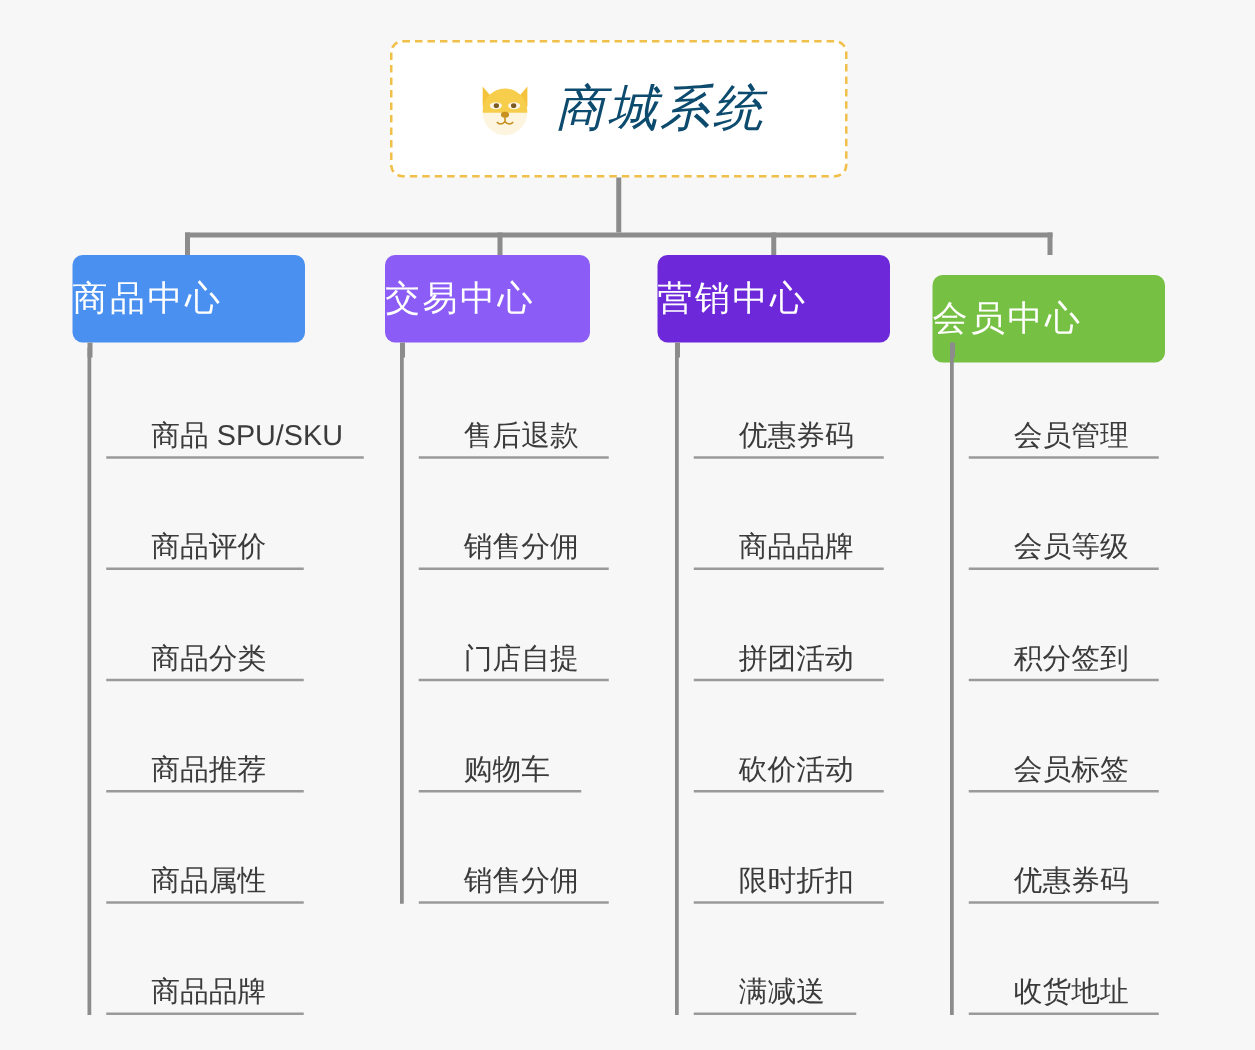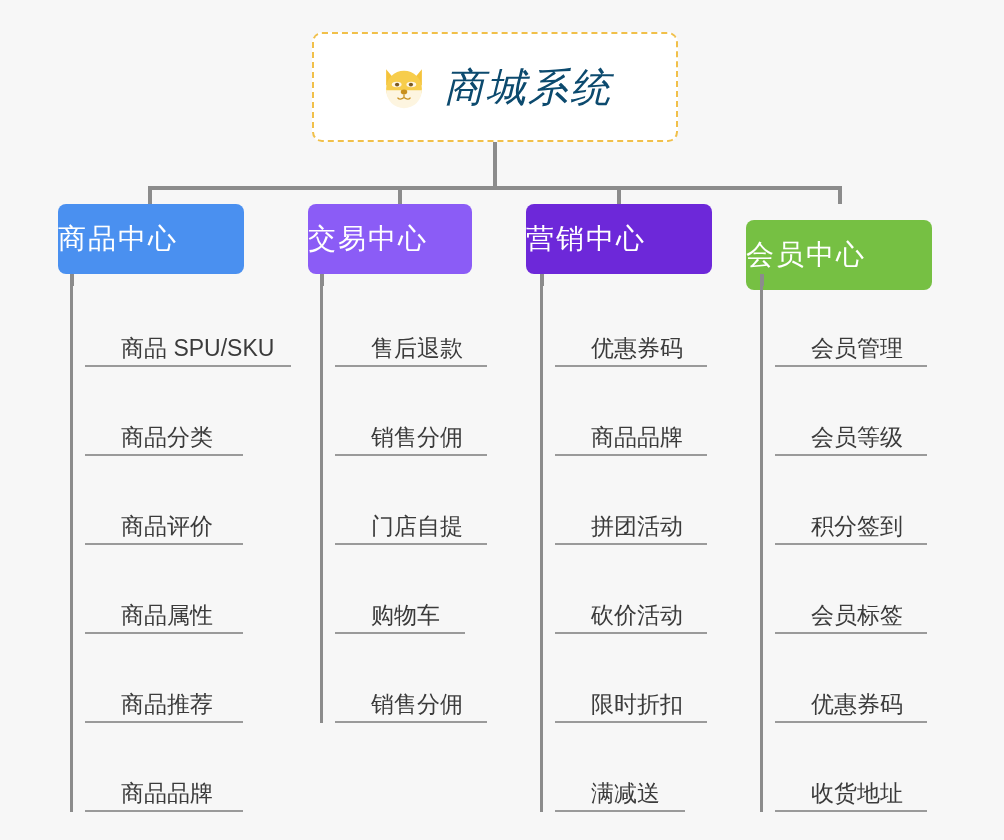--- a/index.html
+++ b/index.html
@@ -150,33 +150,33 @@
   <div class="conn conn-v" style="left: 320px; top: 274px; height: 12px; background: rgb(140, 140, 140);"></div>
   <div class="conn conn-v" style="left: 540px; top: 274px; height: 12px; background: rgb(140, 140, 140);"></div>
   <div class="conn conn-v" style="left: 760px; top: 274px; height: 12px; background: rgb(140, 140, 140);"></div>
 
   <div class="leaf-col" style="left: 70px; border-left-color: rgb(140, 140, 140);">
     <div class="leaf-item">
         <span class="leaf-label">商品 SPU/SKU</span>
         <span class="leaf-underline" style="width: 206px; background: rgb(154, 154, 154);"></span>
       </div>
     <div class="leaf-item">
+        <span class="leaf-label">商品评价</span>
+        <span class="leaf-underline" style="width: 158px; background: rgb(154, 154, 154);"></span>
+      </div>
+    <div class="leaf-item">
         <span class="leaf-label">商品分类</span>
         <span class="leaf-underline" style="width: 158px; background: rgb(154, 154, 154);"></span>
       </div>
     <div class="leaf-item">
-        <span class="leaf-label">商品评价</span>
+        <span class="leaf-label">商品推荐</span>
         <span class="leaf-underline" style="width: 158px; background: rgb(154, 154, 154);"></span>
       </div>
     <div class="leaf-item">
         <span class="leaf-label">商品属性</span>
-        <span class="leaf-underline" style="width: 158px; background: rgb(154, 154, 154);"></span>
-      </div>
-    <div class="leaf-item">
-        <span class="leaf-label">商品推荐</span>
         <span class="leaf-underline" style="width: 158px; background: rgb(154, 154, 154);"></span>
       </div>
     <div class="leaf-item">
         <span class="leaf-label">商品品牌</span>
         <span class="leaf-underline" style="width: 158px; background: rgb(154, 154, 154);"></span>
       </div>
   </div>
 
   <div class="leaf-col" style="left: 320px; border-left-color: rgb(140, 140, 140);">
     <div class="leaf-item">

